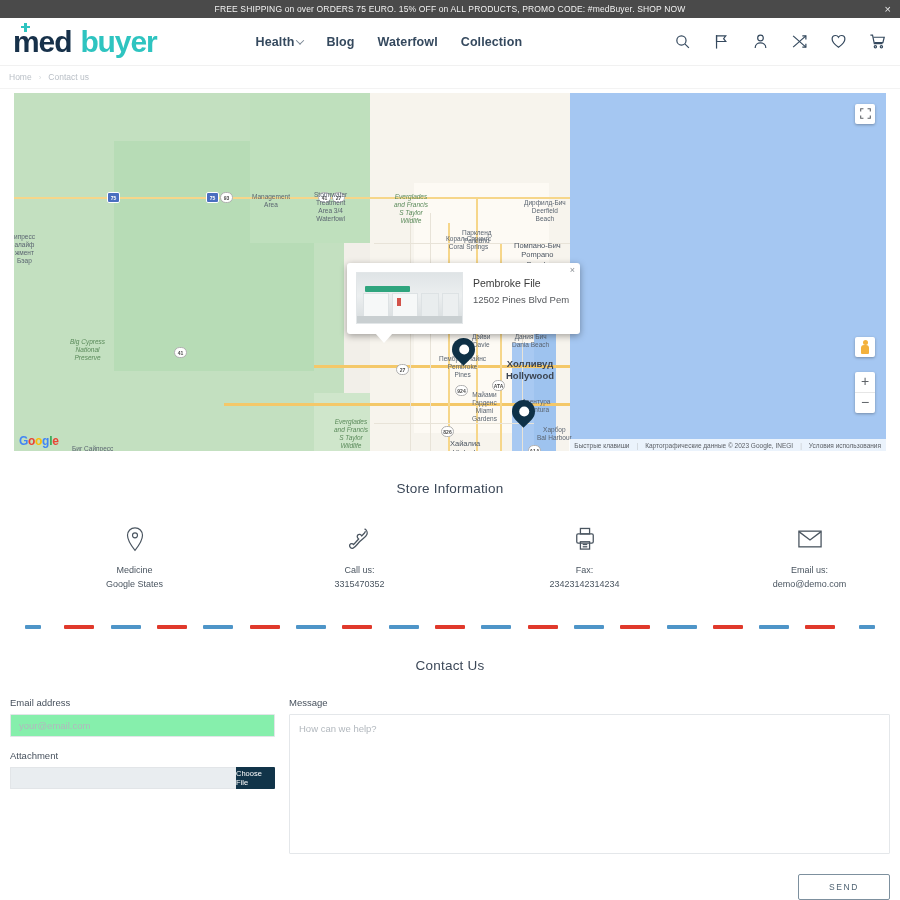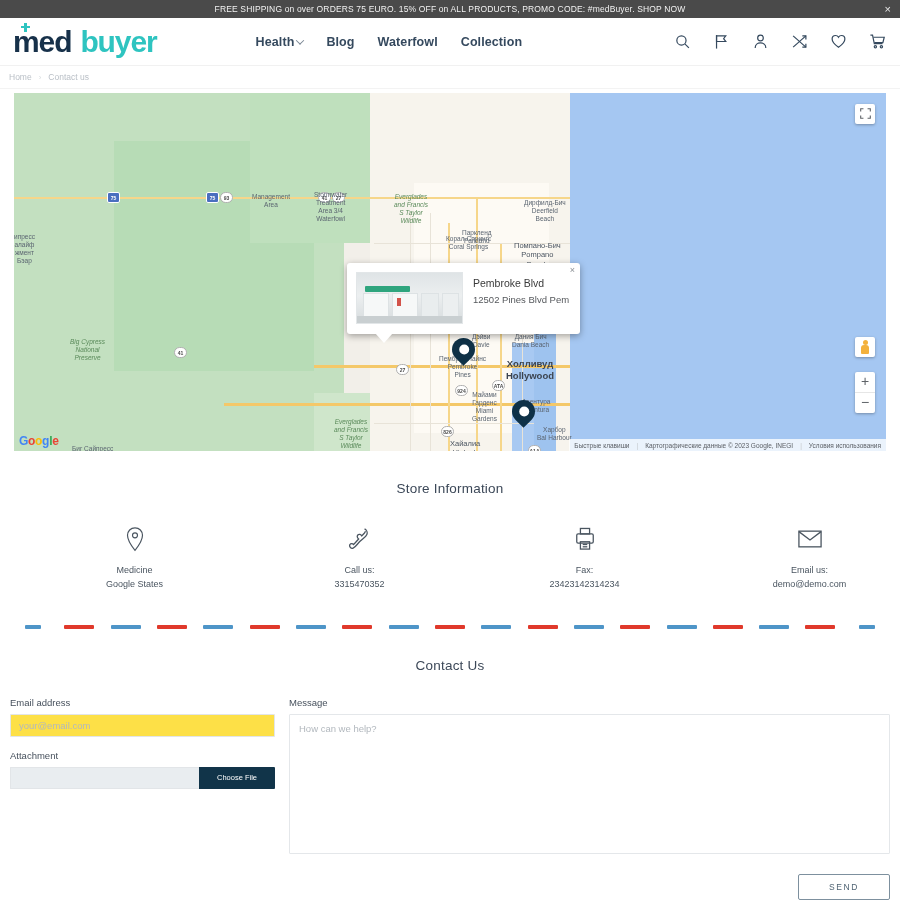--- a/index.html
+++ b/index.html
@@ -462,21 +462,21 @@
     border-left: 3.2px solid transparent;
     border-right: 3.2px solid transparent;
     border-top: 4px solid #45484c;
   }
 
   .text-input {
     width: 100%;
     height: 23px;
     border: 1px solid #e2e5e8;
     border-radius: 1px;
-    background: #fde047;
+    background: #86efac;
     padding: 0 8px;
     font-size: 9.5px;
     color: #3f444a;
     font-family: "Liberation Sans", sans-serif;
     outline: none;
   }
   .text-input::placeholder { color: #b2b8be; }
 
   .file-row {
     display: flex;
@@ -484,21 +484,21 @@
     border-radius: 1px;
     overflow: hidden;
   }
   .file-name {
     flex: 1;
     background: #e9edf0;
     border: 1px solid #e2e5e8;
     border-right: none;
   }
   .file-btn {
-    width: 76px;
+    width: 39px;
     background: #113449;
     color: #fff;
     font-size: 7.5px;
     display: flex;
     align-items: center;
     justify-content: center;
     cursor: pointer;
   }
 
   .textarea {
@@ -684,21 +684,21 @@
     <div class="iw-photo">
       <div class="store-sign"></div>
       <div class="glass g1"></div>
       <div class="glass g2"></div>
       <div class="glass g3"></div>
       <div class="glass g4"></div>
       <div class="red"></div>
       <div class="floor"></div>
     </div>
     <div class="iw-text">
-      <div class="iw-title">Pembroke Blvd</div>
+      <div class="iw-title">Pembroke File</div>
       <div class="iw-addr">12502 Pines Blvd Pem</div>
     </div>
     <span class="iw-close">×</span>
   </div>
 
   <div class="map-btn fullscreen-btn">
     <svg width="11" height="11" viewBox="0 0 16 16" fill="none" stroke="#5f6368" stroke-width="1.6">
       <path d="M1 5 V1 H5"></path>
         <path d="M11 1 H15 V5"></path>
         <path d="M15 11 V15 H11"></path>

